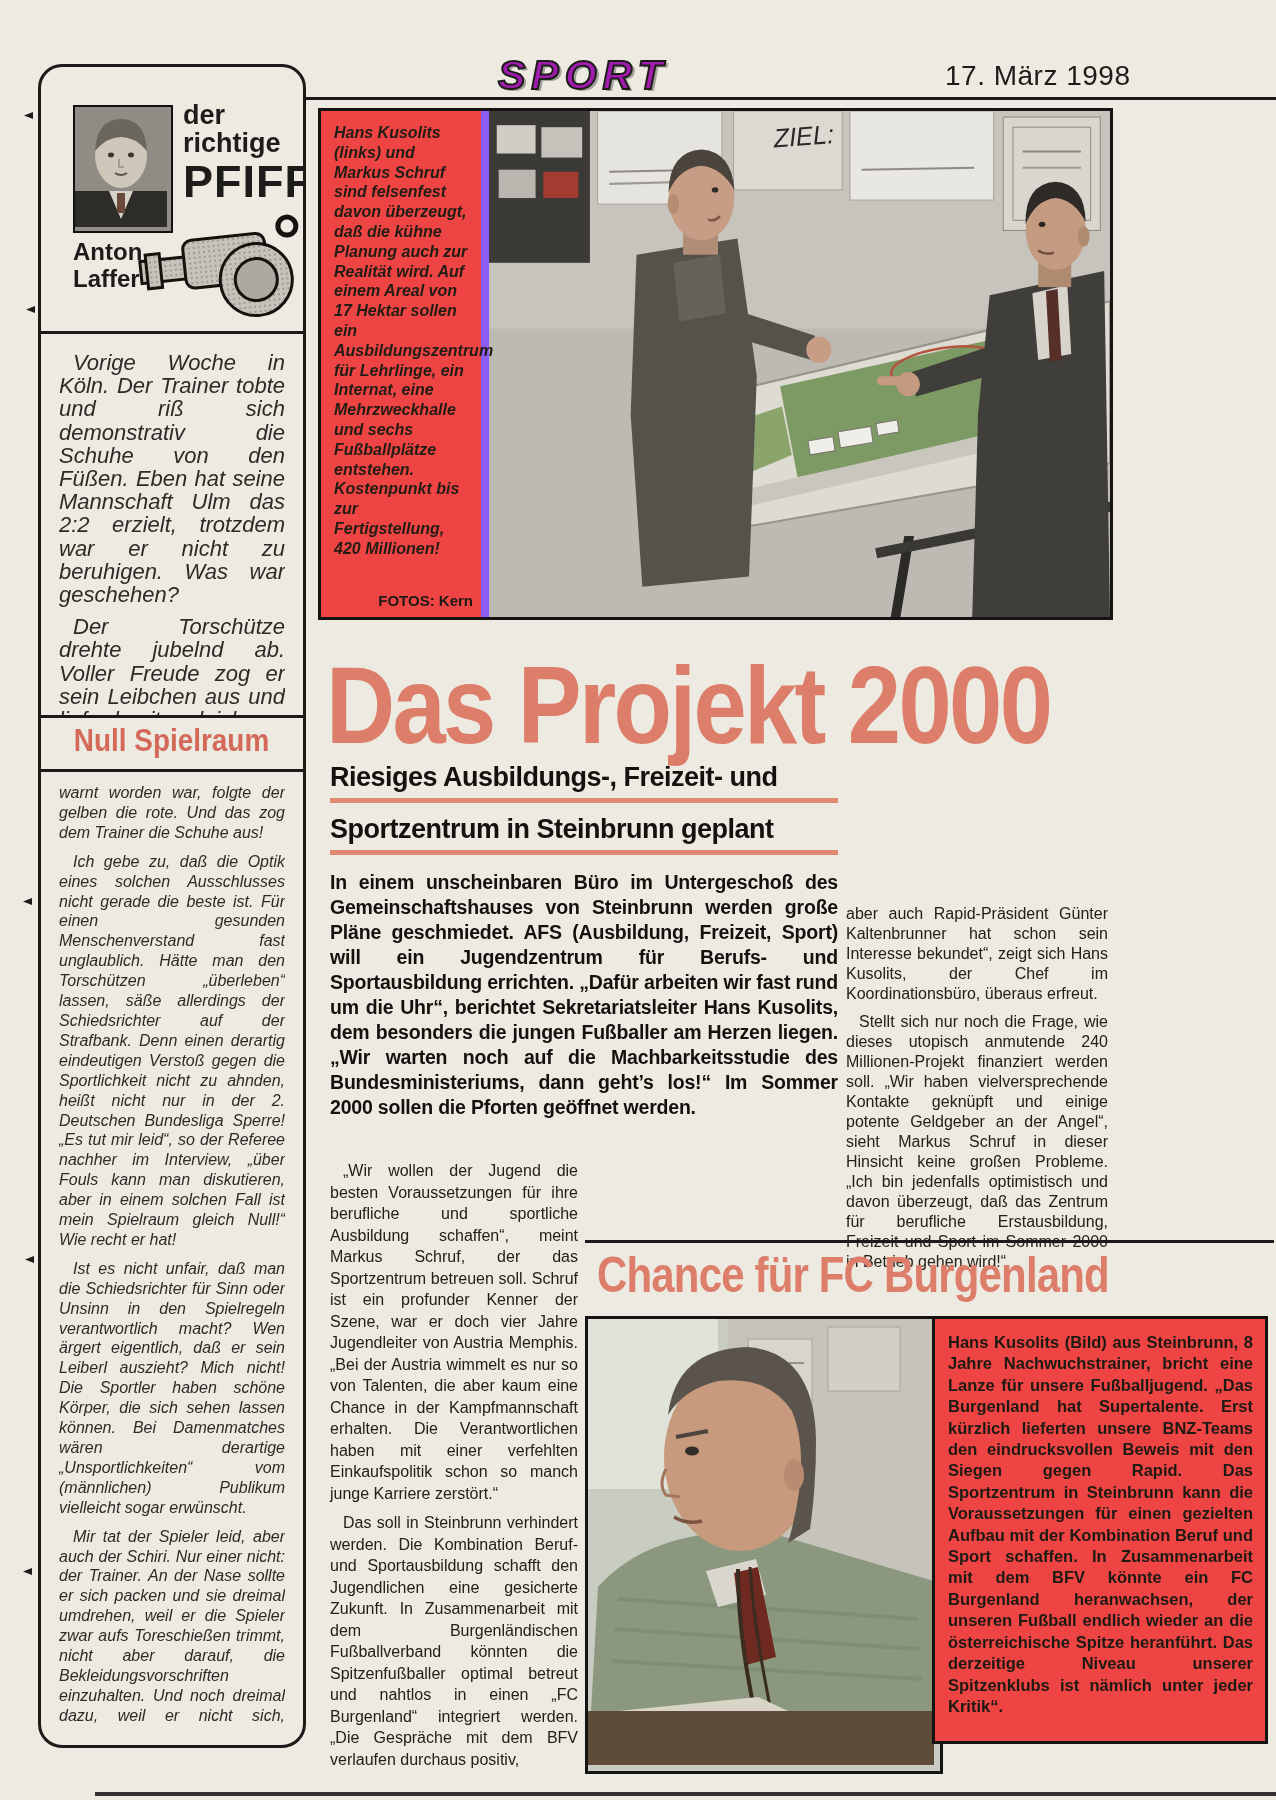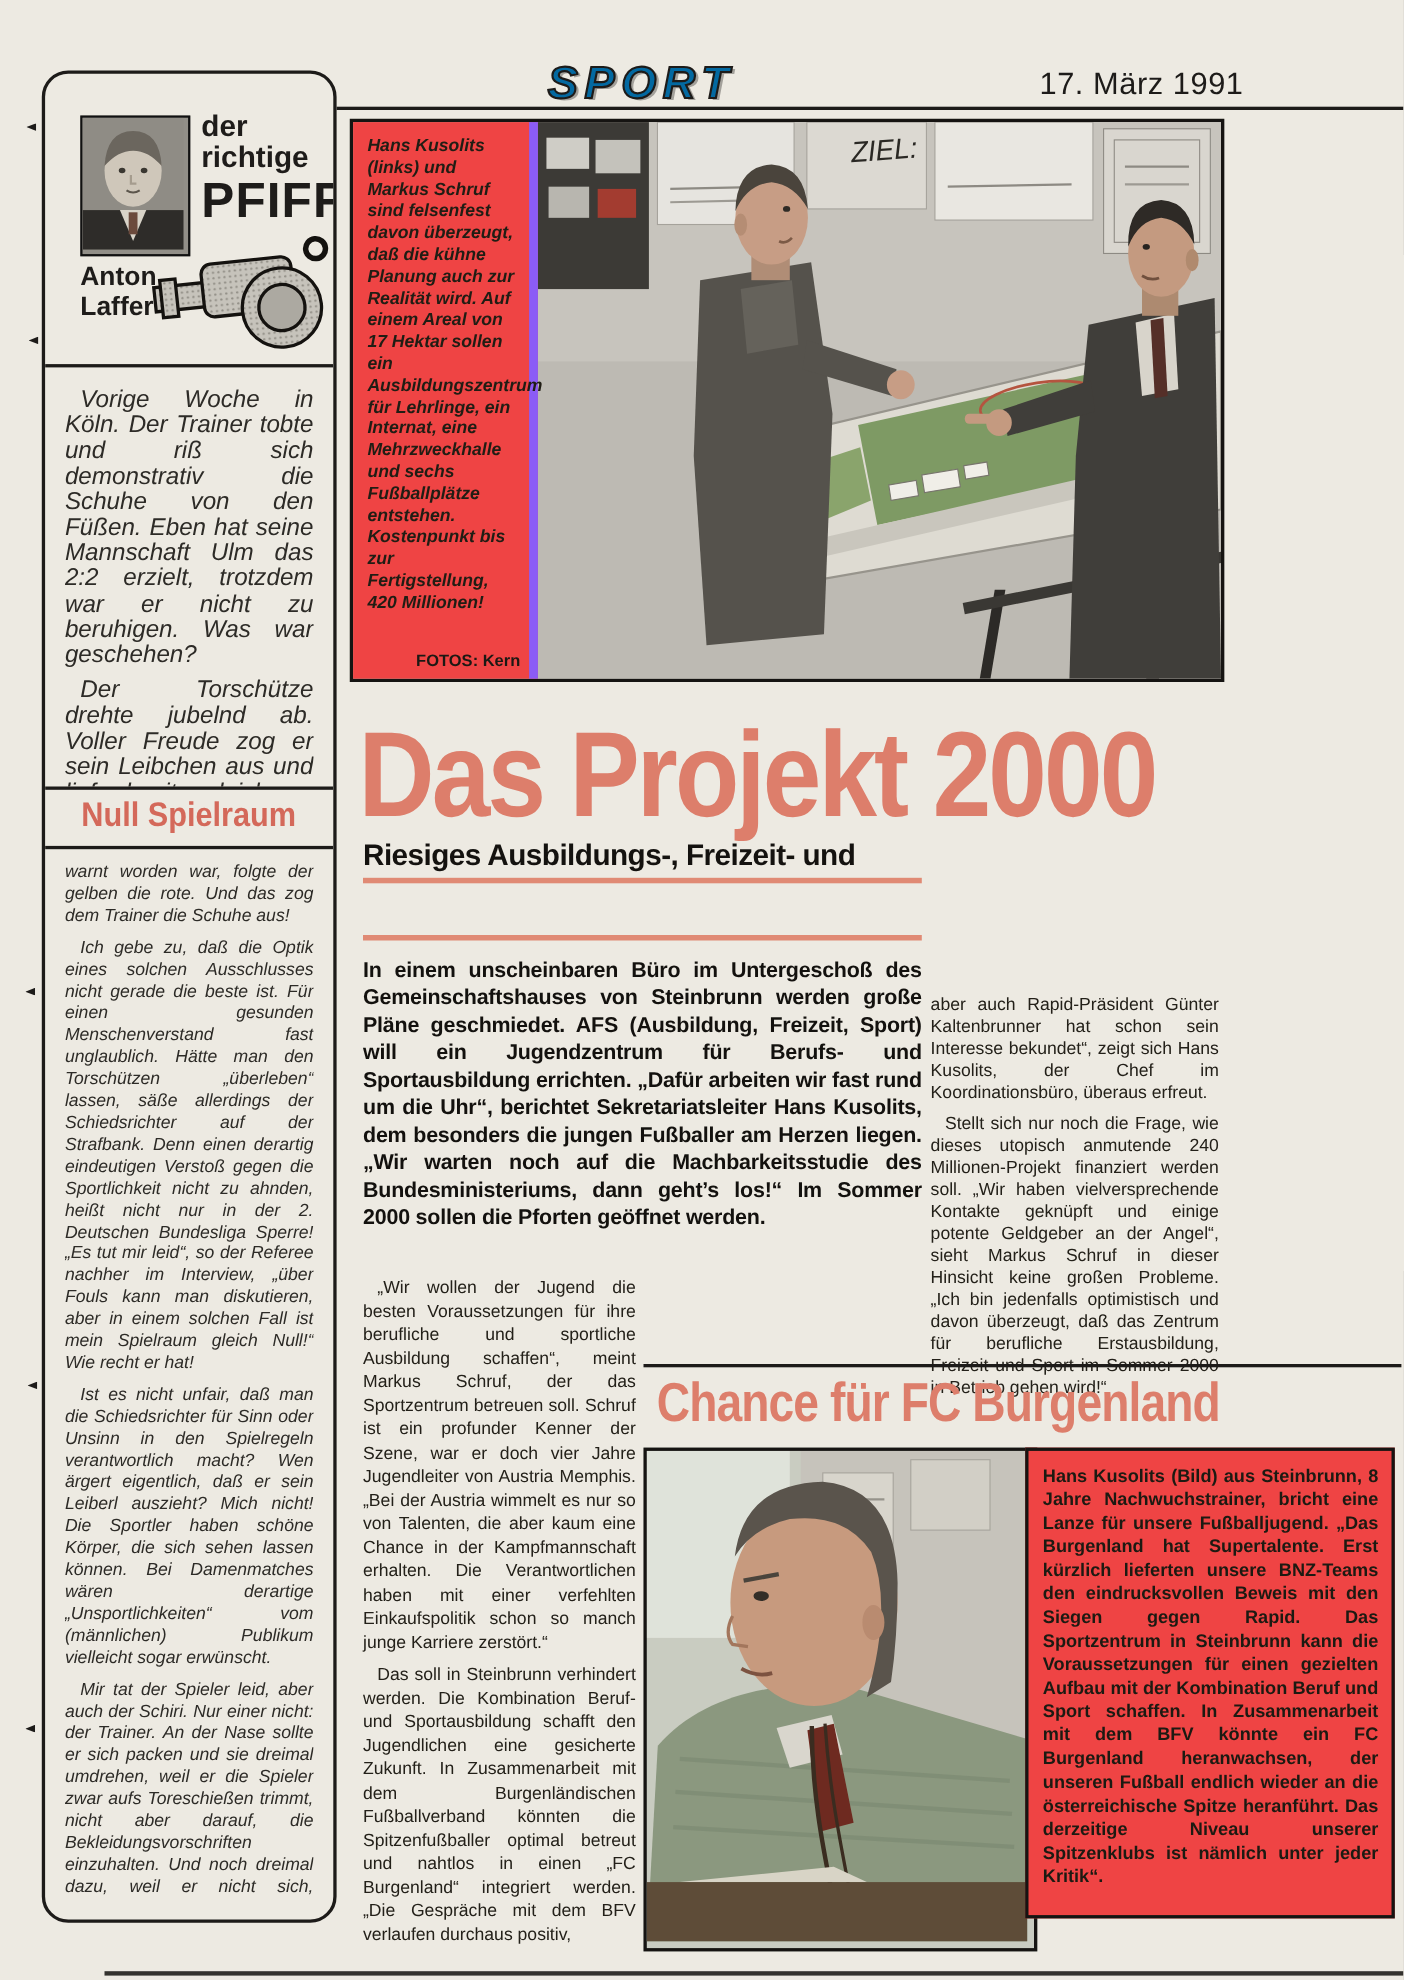--- a/index.html
+++ b/index.html
@@ -4,21 +4,21 @@
 <style>
   html,body { margin:0; padding:0; background:#d8d5cf; }
   .page {
     position:relative; width:1276px; height:1800px; margin:0 auto;
     background:#edeae2; overflow:hidden; font-family:"Liberation Sans", sans-serif;
     color:#1e1c1a;
   }
   
   .sport-logo {
     position:absolute; left:498px; top:52px; font-size:41px; font-weight:bold;
-    font-style:italic; letter-spacing:6px; color:#0369a1;
+    font-style:italic; letter-spacing:6px; color:#a21caf;
     -webkit-text-stroke:2px #1d1b19; text-shadow:3px 2px 0 rgba(90,88,84,.5);
   }
   .page-date { position:absolute; left:945px; top:60px; font-size:28px; letter-spacing:.5px; color:#1d1b19; }
   .header-rule { position:absolute; left:306px; top:97px; width:970px; height:3px; background:#1d1b19; }
 
   
   .left-box {
     position:absolute; left:38px; top:64px; width:262px; height:1678px;
     border:3px solid #1d1b19; border-radius:24px; background:#edeae2; overflow:hidden;
   }
@@ -104,21 +104,21 @@
   
   .mark { position:absolute; width:9px; height:7px; background:#1d1b19; clip-path:polygon(0 50%, 100% 0, 100% 100%); }
   .bottom-edge { position:absolute; left:95px; top:1792px; width:1181px; height:4px; background:#34322e; }
 </style>
 </head>
 <body>
 
 <div class="page">
 
   <div class="sport-logo">SPORT</div>
-  <div class="page-date">17. März 1991</div>
+  <div class="page-date">17. März 1998</div>
   <div class="header-rule"></div>
 
   <div class="mark" style="left:24px; top:112px;"></div>
   <div class="mark" style="left:26px; top:306px;"></div>
   <div class="mark" style="left:23px; top:898px;"></div>
   <div class="mark" style="left:25px; top:1256px;"></div>
   <div class="mark" style="left:23px; top:1568px;"></div>
 
   <div class="left-box">
     <div class="portrait">
@@ -242,20 +242,21 @@
       <ellipse cx="613" cy="124" rx="6" ry="10" fill="#b08a6e"></ellipse>
       <polygon points="518,232 436,258 440,282 522,260" fill="#403e3a"></polygon>
       <circle cx="432" cy="270" r="12" fill="#c49a80"></circle>
       <rect x="400" y="262" width="34" height="9" rx="4" fill="#c49a80"></rect>
     </svg>
   </div>
 
   <div class="headline">Das Projekt 2000</div>
   <div class="subhead sh1">Riesiges Ausbildungs-, Freizeit- und</div>
   <div class="subrule sr1"></div>
+  <div class="subhead sh2">Sportzentrum in Steinbrunn geplant</div>
   <div class="subrule sr2"></div>
 
   <div class="lead">In einem unscheinbaren Büro im Untergeschoß des Gemeinschaftshauses von Steinbrunn werden große Pläne geschmiedet. AFS (Ausbildung, Freizeit, Sport) will ein Jugendzentrum für Berufs- und Sportausbildung errichten. „Dafür arbeiten wir fast rund um die Uhr“, berichtet Sekretariatsleiter Hans Kusolits, dem besonders die jungen Fußballer am Herzen liegen. „Wir warten noch auf die Machbarkeitsstudie des Bundesministeriums, dann geht’s los!“ Im Sommer 2000 sollen die Pforten geöffnet werden.</div>
   <div class="body-col right-col">
     <p class="noindent">aber auch Rapid-Präsident Günter Kaltenbrunner hat schon sein Interesse bekundet“, zeigt sich Hans Kusolits, der Chef im Koordinationsbüro, überaus erfreut.</p>
     <p>Stellt sich nur noch die Frage, wie dieses utopisch anmutende 240 Millionen-Projekt finanziert werden soll. „Wir haben vielversprechende Kontakte geknüpft und einige potente Geldgeber an der Angel“, sieht Markus Schruf in dieser Hinsicht keine großen Probleme. „Ich bin jedenfalls optimistisch und davon überzeugt, daß das Zentrum für berufliche Erstausbildung, Freizeit und Sport im Sommer 2000 in Betrieb gehen wird!“</p>
   </div>
   <div class="body-col mid-col">
     <p>„Wir wollen der Jugend die besten Voraussetzungen für ihre berufliche und sportliche Ausbildung schaffen“, meint Markus Schruf, der das Sportzentrum betreuen soll. Schruf ist ein profunder Kenner der Szene, war er doch vier Jahre Jugendleiter von Austria Memphis. „Bei der Austria wimmelt es nur so von Talenten, die aber kaum eine Chance in der Kampfmannschaft erhalten. Die Verantwortlichen haben mit einer verfehlten Einkaufspolitik schon so manch junge Karriere zerstört.“</p>
     <p>Das soll in Steinbrunn verhindert werden. Die Kombination Beruf- und Sportausbildung schafft den Jugendlichen eine gesicherte Zukunft. In Zusammenarbeit mit dem Burgenländischen Fußballverband könnten die Spitzenfußballer optimal betreut und nahtlos in einen „FC Burgenland“ integriert werden. „Die Gespräche mit dem BFV verlaufen durchaus positiv,</p>

